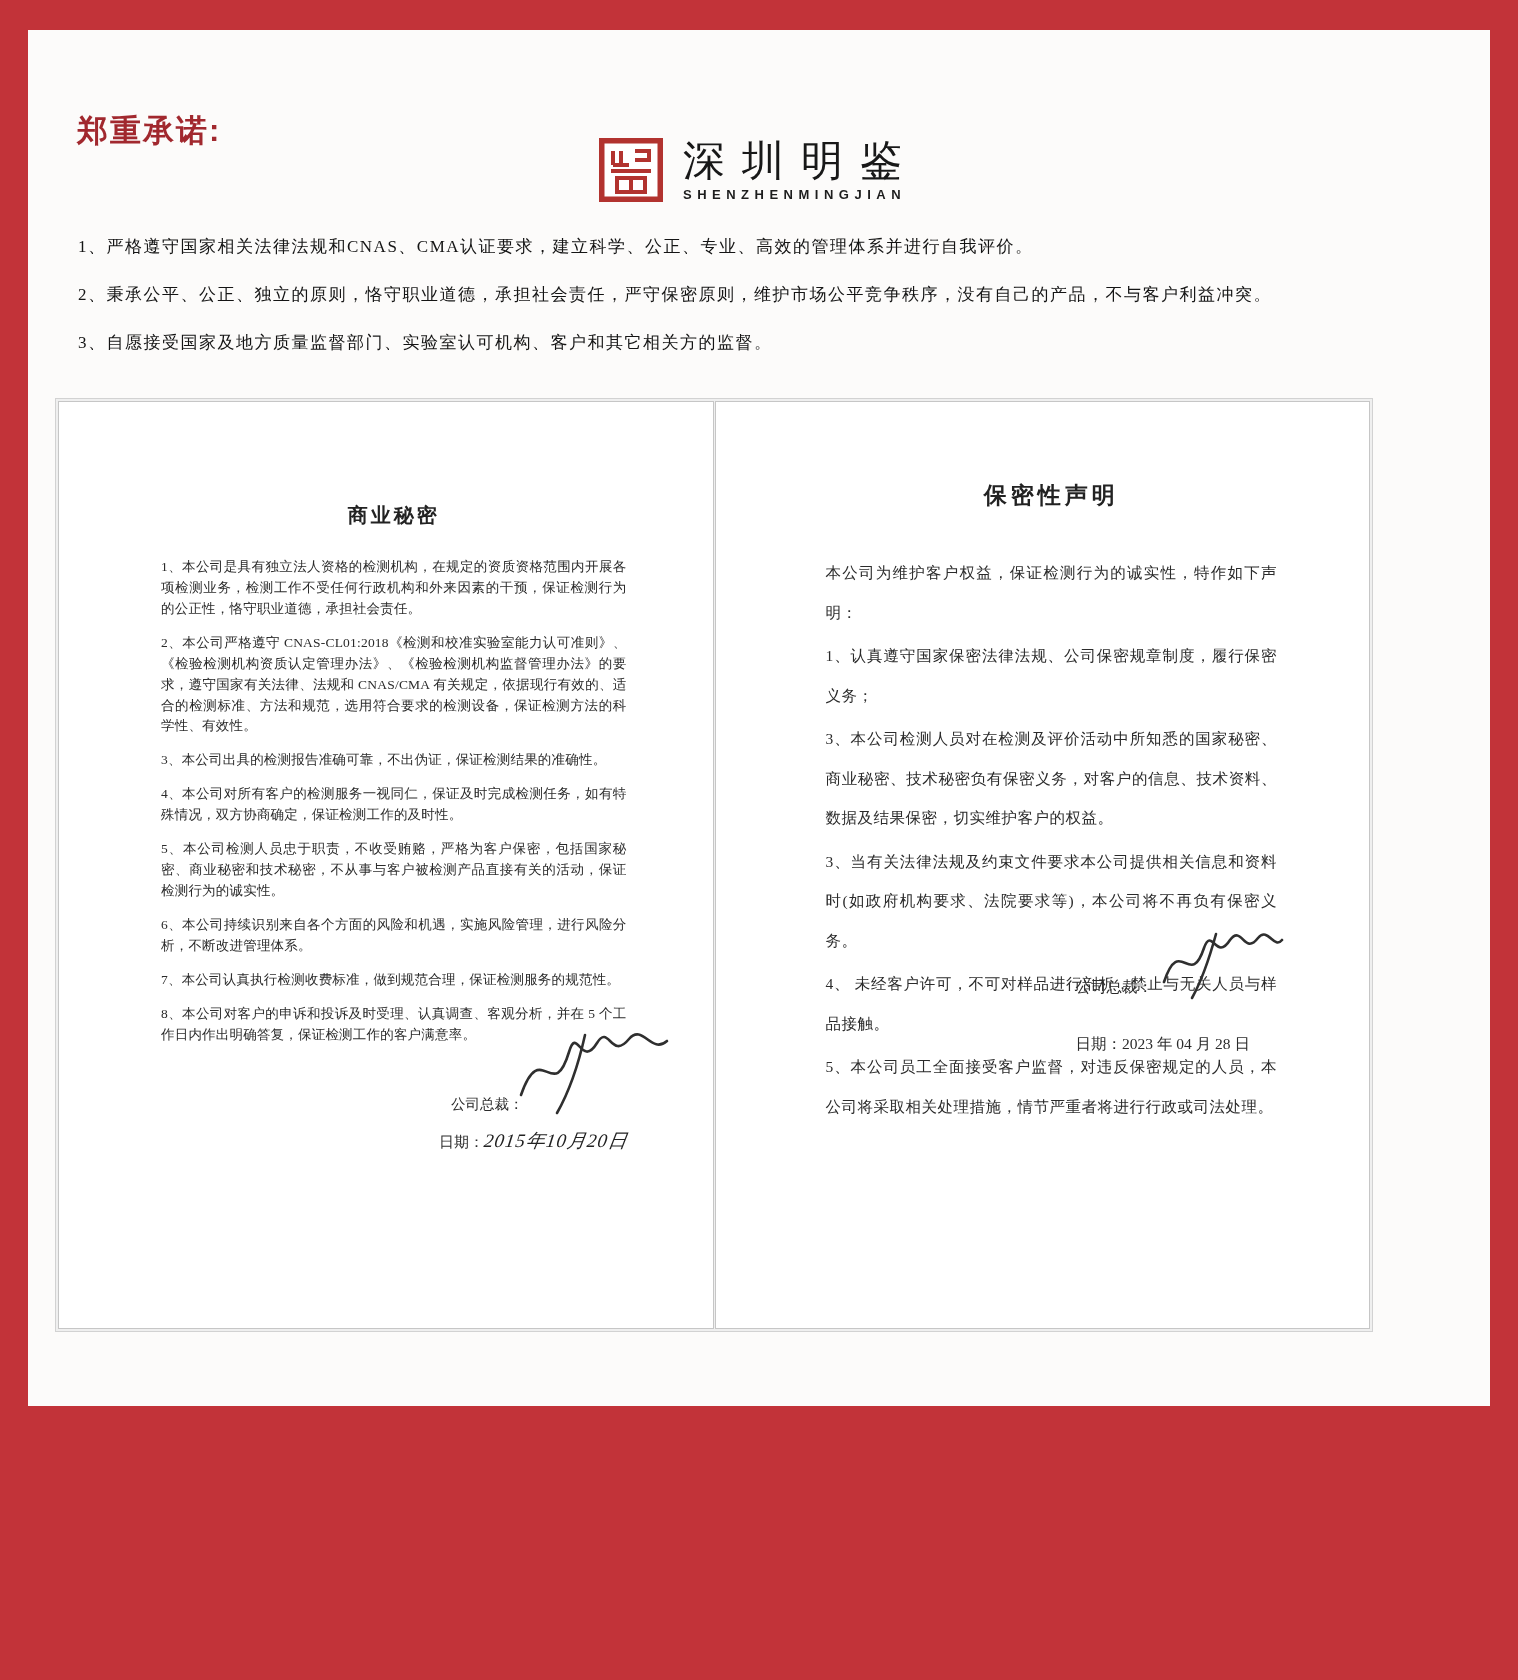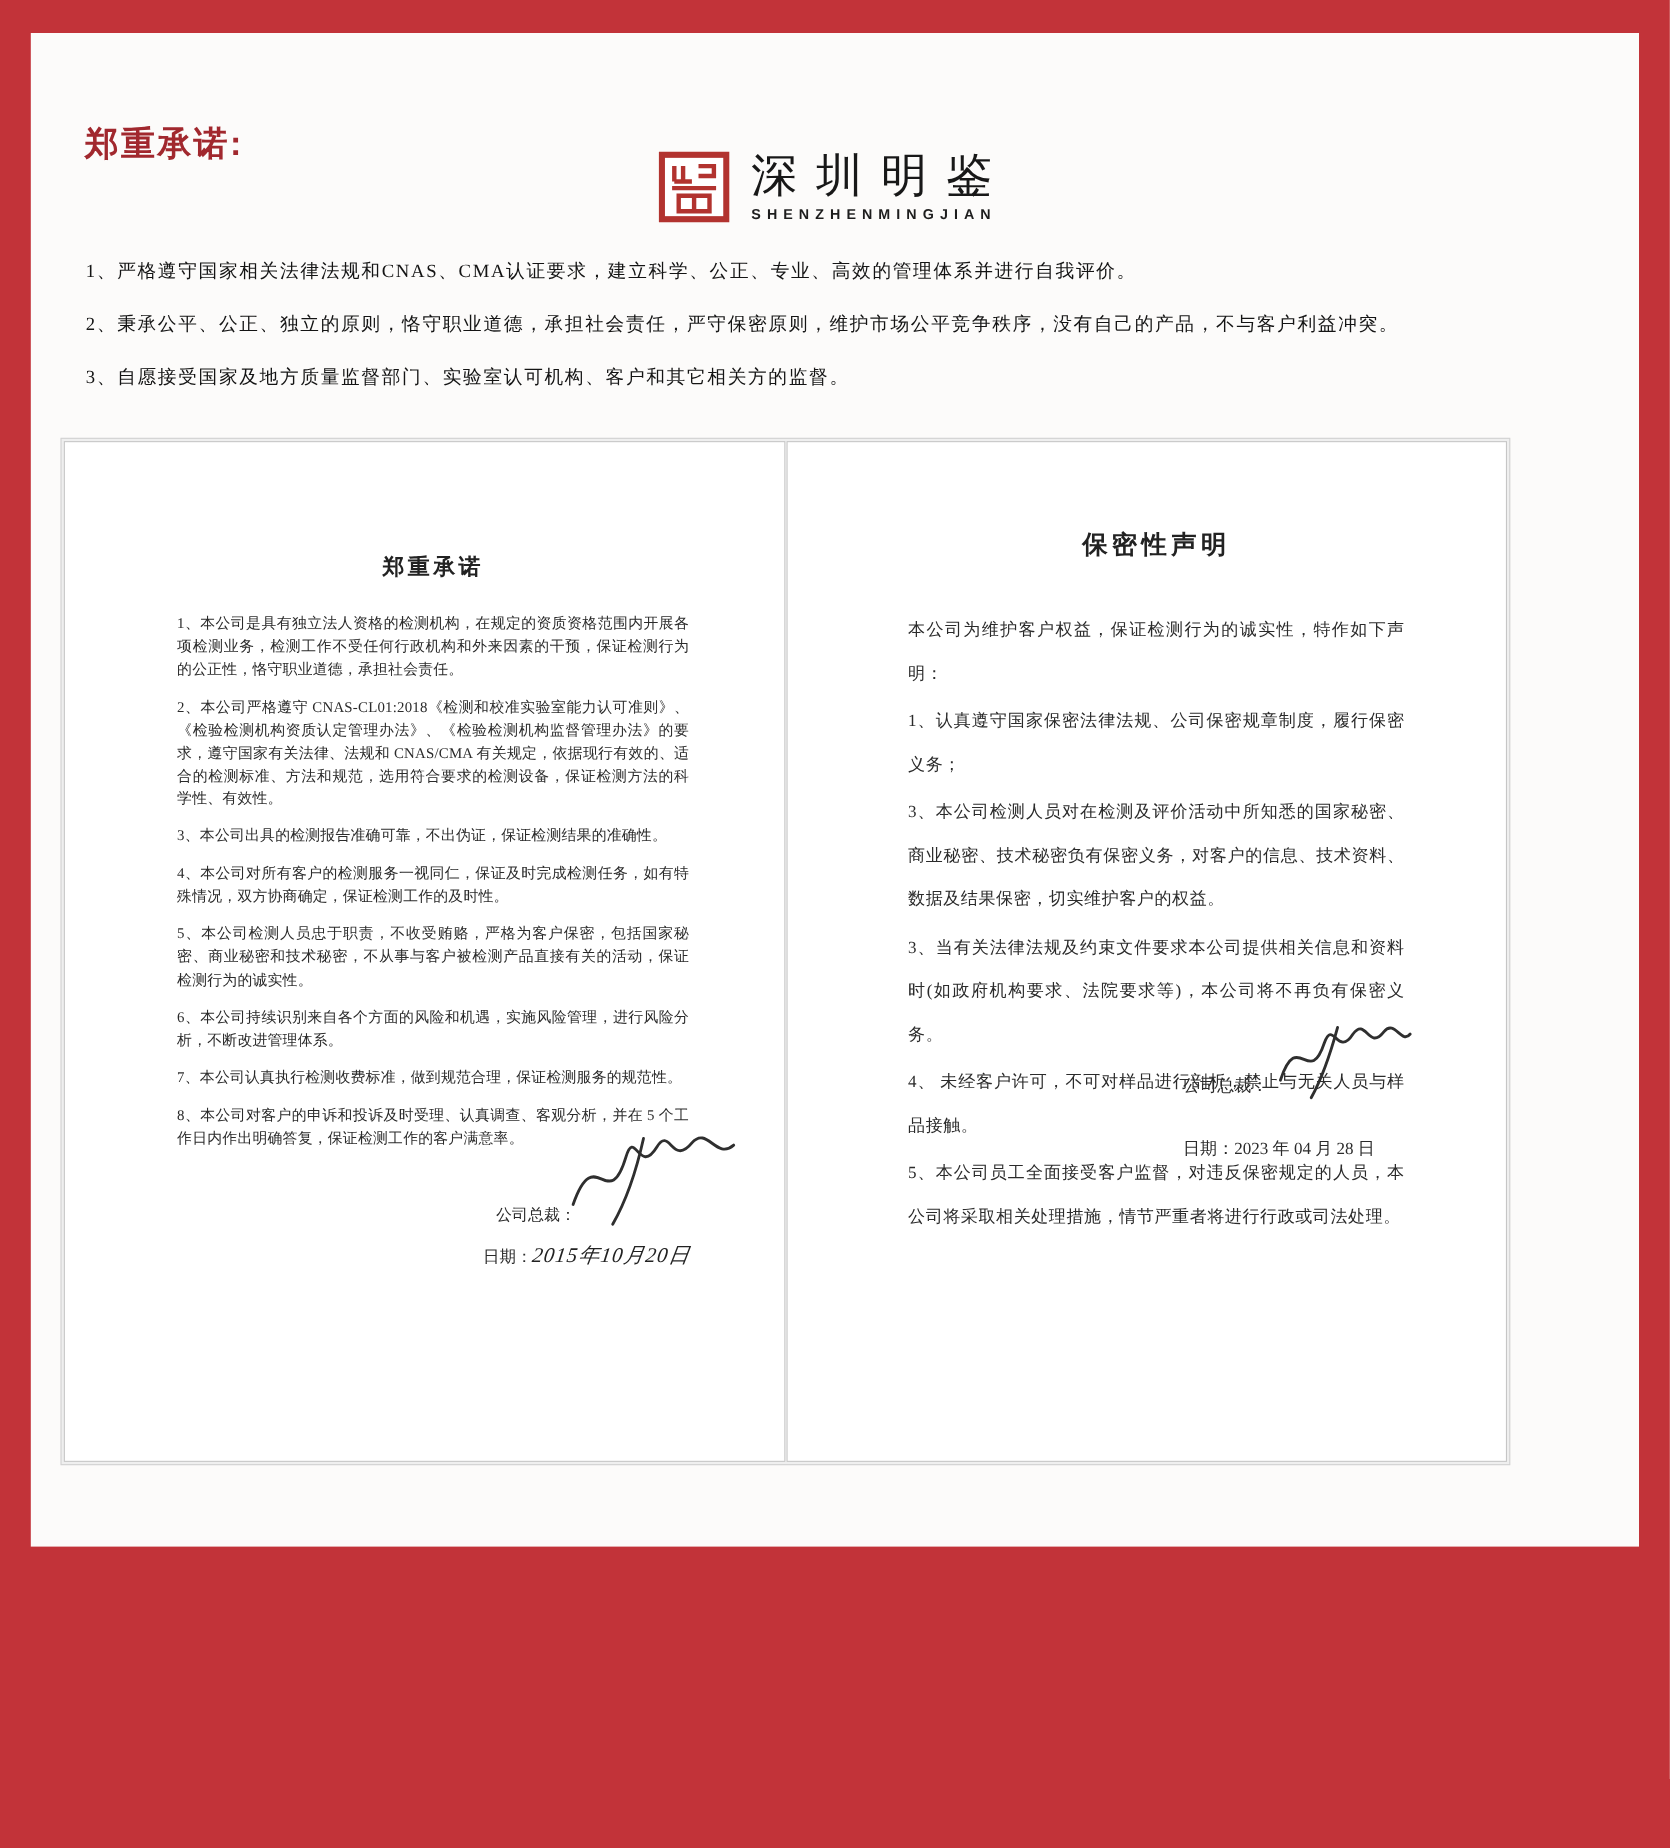--- a/index.html
+++ b/index.html
@@ -111,21 +111,21 @@
   <div class="commitments">
     <p>1、严格遵守国家相关法律法规和CNAS、CMA认证要求，建立科学、公正、专业、高效的管理体系并进行自我评价。</p>
     <p>2、秉承公平、公正、独立的原则，恪守职业道德，承担社会责任，严守保密原则，维护市场公平竞争秩序，没有自己的产品，不与客户利益冲突。</p>
     <p>3、自愿接受国家及地方质量监督部门、实验室认可机构、客户和其它相关方的监督。</p>
   </div>
 
   <div class="scan">
 
     <div class="page left">
       <div class="doc-body">
-        <div class="doc-title-left">郑重承诺</div>
+        <div class="doc-title-left">商业秘密</div>
         <p>1、本公司是具有独立法人资格的检测机构，在规定的资质资格范围内开展各项检测业务，检测工作不受任何行政机构和外来因素的干预，保证检测行为的公正性，恪守职业道德，承担社会责任。</p>
         <p>2、本公司严格遵守 CNAS-CL01:2018《检测和校准实验室能力认可准则》、《检验检测机构资质认定管理办法》、《检验检测机构监督管理办法》的要求，遵守国家有关法律、法规和 CNAS/CMA 有关规定，依据现行有效的、适合的检测标准、方法和规范，选用符合要求的检测设备，保证检测方法的科学性、有效性。</p>
         <p>3、本公司出具的检测报告准确可靠，不出伪证，保证检测结果的准确性。</p>
         <p>4、本公司对所有客户的检测服务一视同仁，保证及时完成检测任务，如有特殊情况，双方协商确定，保证检测工作的及时性。</p>
         <p>5、本公司检测人员忠于职责，不收受贿赂，严格为客户保密，包括国家秘密、商业秘密和技术秘密，不从事与客户被检测产品直接有关的活动，保证检测行为的诚实性。</p>
         <p>6、本公司持续识别来自各个方面的风险和机遇，实施风险管理，进行风险分析，不断改进管理体系。</p>
         <p>7、本公司认真执行检测收费标准，做到规范合理，保证检测服务的规范性。</p>
         <p>8、本公司对客户的申诉和投诉及时受理、认真调查、客观分析，并在 5 个工作日内作出明确答复，保证检测工作的客户满意率。</p>
       </div>
       <div class="sig-label left-sig-label">公司总裁：</div>

